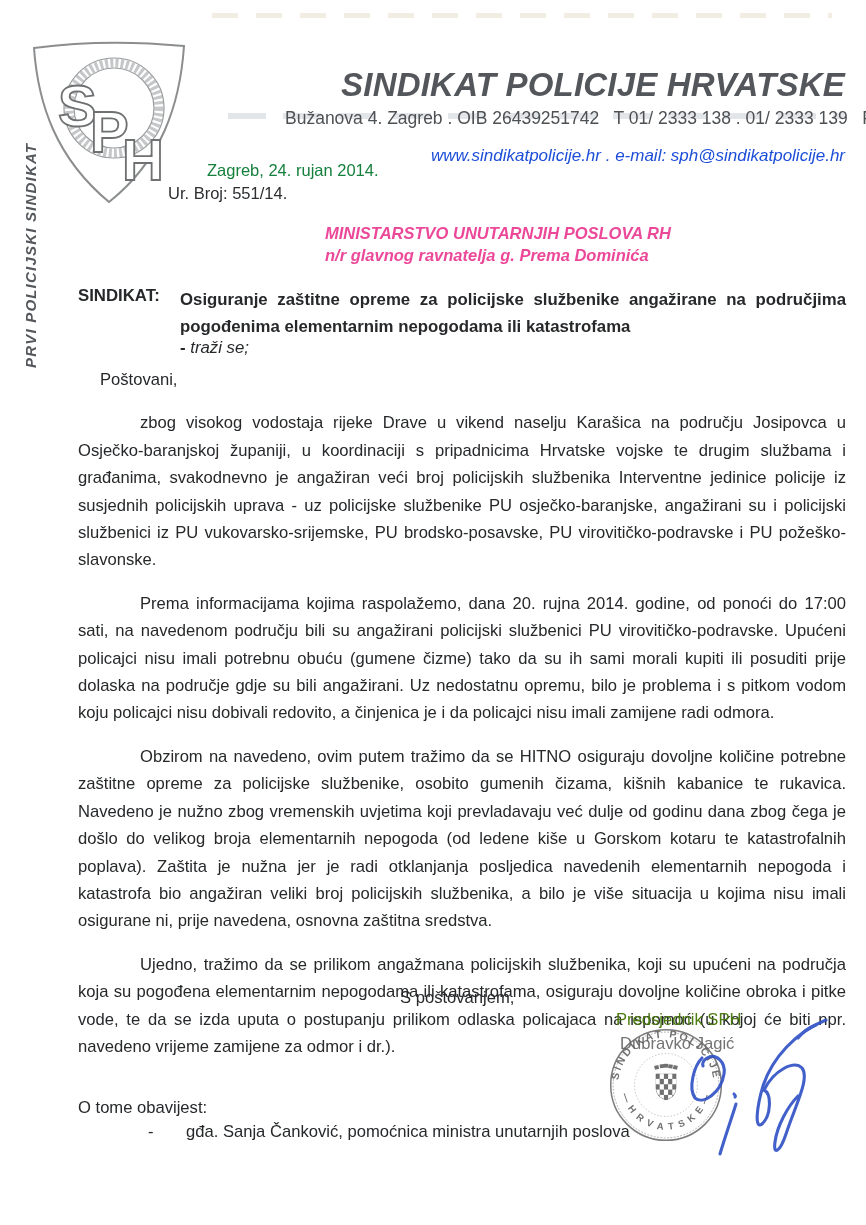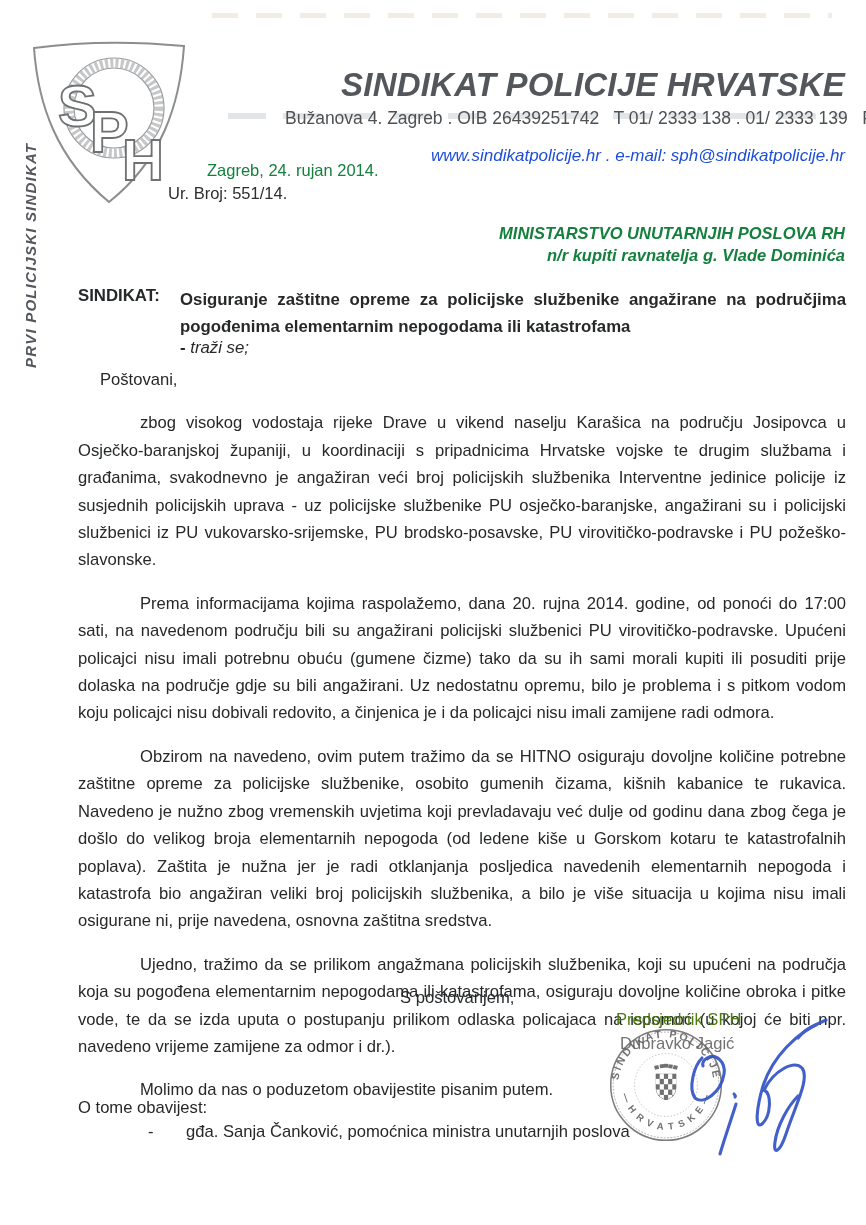--- a/index.html
+++ b/index.html
@@ -37,21 +37,21 @@
     position:absolute;right:21px;top:108px;width:560px;text-align:right;
     font-size:17.5px;color:#4d5154;white-space:pre;
   }
   .web-line{
     position:absolute;right:21px;top:146px;width:680px;text-align:right;
     font-size:17px;font-style:italic;color:#1d4ed8;white-space:pre;
   }
   .place-date{position:absolute;left:168px;top:161px;font-size:16.5px;color:#15803d;margin-left:39px;}
   .ref-no{position:absolute;left:168px;top:184px;font-size:16.5px;color:#2c2e30;}
   
-  .recipient{position:absolute;right:21px;top:222px;width:520px;text-align:right;color:#15803d;}
+  .recipient{position:absolute;right:21px;top:222px;width:520px;color:#ec4899;}
   .recipient div{font-weight:bold;font-style:italic;font-size:16.5px;line-height:22px;white-space:pre;}
   .recipient .spread{letter-spacing:1px;}
   
   .subject-label{position:absolute;left:78px;top:286px;font-weight:bold;font-size:16.8px;}
   .subject-text{
     position:absolute;left:180px;top:286px;width:666px;
     font-weight:bold;font-size:16.8px;line-height:27px;text-align:justify;
   }
   .subject-note{position:absolute;left:180px;top:338px;font-size:16.8px;}
   .subject-note .dash{font-weight:bold;}
@@ -96,34 +96,33 @@
 
   <div class="org-title">SINDIKAT POLICIJE HRVATSKE</div>
   <div class="addr-line">Bužanova 4. Zagreb . OIB 26439251742   T 01/ 2333 138 . 01/ 2333 139   F 01/ 2333 140</div>
   <div class="web-line">www.sindikatpolicije.hr . e-mail: sph@sindikatpolicije.hr</div>
 
   <div class="place-date">Zagreb, 24. rujan 2014.</div>
   <div class="ref-no">Ur. Broj: 551/14.</div>
 
   <div class="recipient">
     <div>MINISTARSTVO UNUTARNJIH POSLOVA RH</div>
-    <div>n/r kupiti ravnatelja g. Vlade Dominića</div>
+    <div>n/r glavnog ravnatelja g. Prema Dominića</div>
   </div>
 
   <div class="subject-label">SINDIKAT:</div>
   <div class="subject-text">Osiguranje zaštitne opreme za policijske službenike angažirane na područjima pogođenima elementarnim nepogodama ili katastrofama</div>
   <div class="subject-note"><span class="dash">-</span><span class="it"> traži se;</span></div>
 
   <div class="body-text">
     <div class="salut">Poštovani,</div>
     <p>zbog visokog vodostaja rijeke Drave u vikend naselju Karašica na području Josipovca u Osječko-baranjskoj županiji, u koordinaciji s pripadnicima Hrvatske vojske te drugim službama i građanima, svakodnevno je angažiran veći broj policijskih službenika Interventne jedinice policije iz susjednih policijskih uprava - uz policijske službenike PU osječko-baranjske, angažirani su i policijski službenici iz PU vukovarsko-srijemske, PU brodsko-posavske, PU virovitičko-podravske i PU požeško-slavonske.</p>
     <p>Prema informacijama kojima raspolažemo, dana 20. rujna 2014. godine, od ponoći do 17:00 sati, na navedenom području bili su angažirani policijski službenici PU virovitičko-podravske. Upućeni policajci nisu imali potrebnu obuću (gumene čizme) tako da su ih sami morali kupiti ili posuditi prije dolaska na područje gdje su bili angažirani. Uz nedostatnu opremu, bilo je problema i s pitkom vodom koju policajci nisu dobivali redovito, a činjenica je i da policajci nisu imali zamijene radi odmora.</p>
     <p>Obzirom na navedeno, ovim putem tražimo da se HITNO osiguraju dovoljne količine potrebne zaštitne opreme za policijske službenike, osobito gumenih čizama, kišnih kabanice te rukavica. Navedeno je nužno zbog vremenskih uvjetima koji prevladavaju već dulje od godinu dana zbog čega je došlo do velikog broja elementarnih nepogoda (od ledene kiše u Gorskom kotaru te katastrofalnih poplava). Zaštita je nužna jer je radi otklanjanja posljedica navedenih elementarnih nepogoda i katastrofa bio angažiran veliki broj policijskih službenika, a bilo je više situacija u kojima nisu imali osigurane ni, prije navedena, osnovna zaštitna sredstva.</p>
     <p>Ujedno, tražimo da se prilikom angažmana policijskih službenika, koji su upućeni na područja koja su pogođena elementarnim nepogodama ili katastrofama, osiguraju dovoljne količine obroka i pitke vode, te da se izda uputa o postupanju prilikom odlaska policajaca na ispomoć (u kojoj će biti npr. navedeno vrijeme zamijene za odmor i dr.).</p>
-    <p class="nojust">Molimo da nas o poduzetom obavijestite pisanim putem.</p>
   </div>
 
   <div class="closing">S poštovanjem,</div>
 
   <div class="sig-title">Predsjednik SPH</div>
   <div class="sig-name">Dubravko Jagić</div>
 
   <svg class="stamp" width="128" height="122" viewBox="-64 -64 128 128">
     <defs>
       <path id="arcTop" d="M -50 0 A 50 50 0 0 1 50 0"></path>

